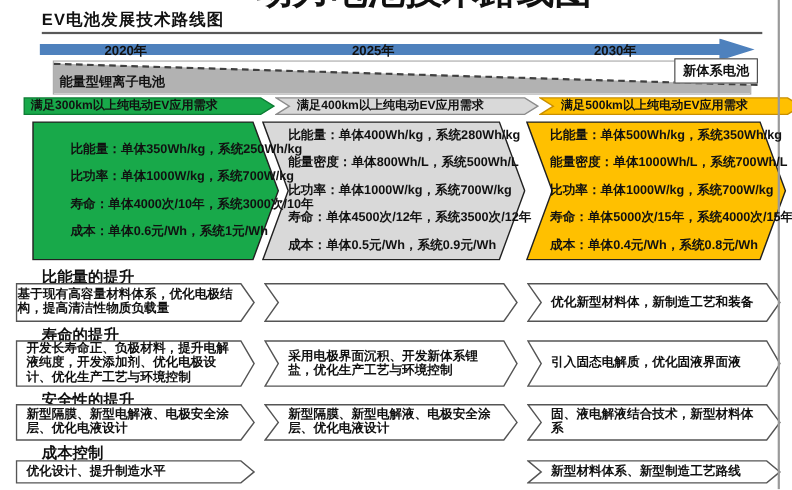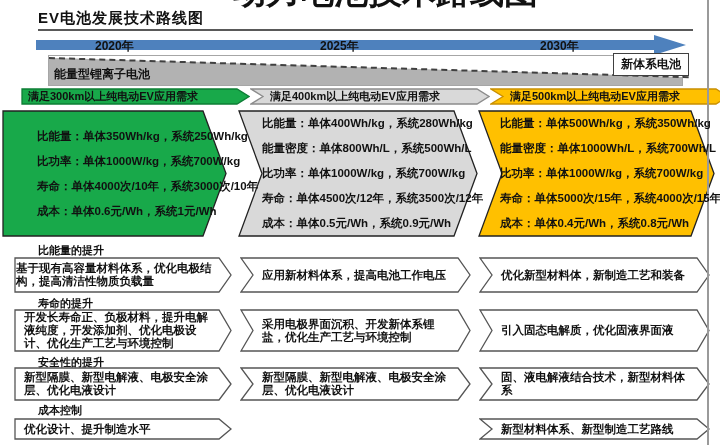--- a/index.html
+++ b/index.html
@@ -30,21 +30,21 @@
   .ptext{position:relative;z-index:2;font-weight:bold;line-height:13px;font-size:11.5px;}
   .nowrap{white-space:nowrap;}
   
   .chev{height:17px;top:88px;margin-left:12px;}
   .chev .ptext{font-size:11px;}
   
   .block{height:127px;top:110px;align-items:stretch;}
   .specs{position:relative;z-index:2;display:flex;flex-direction:column;justify-content:center;gap:0;}
   .spec-line{font-size:11.5px;font-weight:bold;line-height:25px;white-space:nowrap;}
   
-  .imp-header{left:38px;font-size:11px;font-weight:bold;}
+  .imp-header{left:38px;font-size:14px;font-weight:bold;}
   
   #right-edge{left:707px;top:0;width:0;height:445px;border-left:2px solid #9a9a9a;}
 </style>
 </head>
 <body>
 
 <div id="stage">
 
   <div class="abs" id="top-clip">
     <span>动力电池技术路线图</span>
@@ -81,21 +81,21 @@
       </svg>
     <div class="ptext nowrap" style="padding-left:20px">满足400km以上纯电动EV应用需求</div>
   </div>
   <div class="abs pbox chev" style="left:478px;width:239px;">
       <svg width="239" height="17">
         <polygon points="1,1 226,1 238,8.5 226,16 1,16 13,8.5" fill="#ffc000" stroke="#c98f00" stroke-width="1.3"></polygon>
       </svg>
     <div class="ptext nowrap" style="padding-left:20px">满足500km以上纯电动EV应用需求</div>
   </div>
 
-  <div class="abs pbox block" style="left:2px;width:225px;">
+  <div class="abs pbox block" style="left:29px;width:225px;">
       <svg width="225" height="127">
         <polygon points="1,1 201,1 224,63.5 201,126 1,126" fill="#18a94a" stroke="#222222" stroke-width="1.3"></polygon>
       </svg>
     <div class="specs" style="padding-left:35px">
       <div class="spec-line">比能量：单体350Wh/kg，系统250Wh/kg</div>
       <div class="spec-line">比功率：单体1000W/kg，系统700W/kg</div>
       <div class="spec-line">寿命：单体4000次/10年，系统3000次/10年</div>
       <div class="spec-line">成本：单体0.6元/Wh，系统1元/Wh</div>
     </div>
   </div>
@@ -128,21 +128,20 @@
   <div class="abs pbox" style="left:14px;top:257px;width:218px;height:36px;">
       <svg width="218" height="36">
         <polygon points="1,1 205,1 217,18 205,35 1,35" fill="#ffffff" stroke="#555555" stroke-width="1.3"></polygon>
       </svg>
     <div class="ptext" style="padding:0 16px 0 2px">基于现有高容量材料体系，优化电极结构，提高清洁性物质负载量</div>
   </div>
   <div class="abs pbox" style="left:240px;top:257px;width:231px;height:36px;">
       <svg width="231" height="36">
         <polygon points="1,1 218,1 230,18 218,35 1,35 13,18" fill="#ffffff" stroke="#555555" stroke-width="1.3"></polygon>
       </svg>
-    <div class="ptext" style="padding:0 14px 0 22px">应用新材料体系，提高电池工作电压</div>
   </div>
   <div class="abs pbox" style="left:479px;top:257px;width:231px;height:36px;">
       <svg width="231" height="36">
         <polygon points="1,1 218,1 230,18 218,35 1,35 13,18" fill="#ffffff" stroke="#555555" stroke-width="1.3"></polygon>
       </svg>
     <div class="ptext" style="padding:0 14px 0 22px">优化新型材料体，新制造工艺和装备</div>
   </div>
 
   <div class="abs imp-header" style="top:296px">寿命的提升</div>
   <div class="abs pbox" style="left:14px;top:309px;width:218px;height:43px;">

